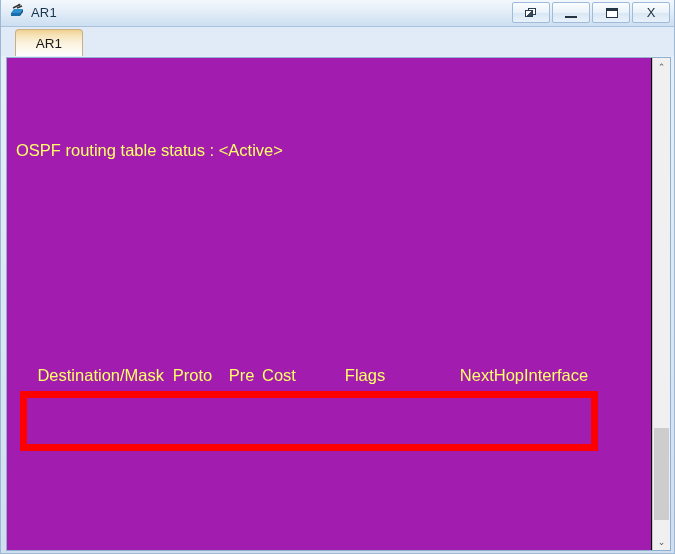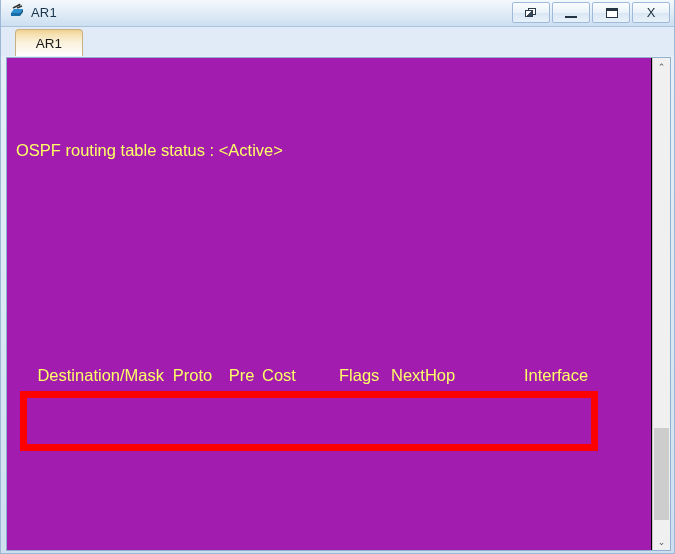--- a/index.html
+++ b/index.html
@@ -173,22 +173,22 @@
     line-height: 25.5px;
     white-space: pre;
   }
   .term-text .line { height: 25.5px; }
   .term-text .blank { height: 25.5px; }
 
   .hdr .h-dest  { display:inline-block; width: 148px; text-align:right; }
   .hdr .h-proto { display:inline-block; width: 57px;  text-align:center; }
   .hdr .h-pre   { display:inline-block; width: 41px;  text-align:center;margin-top:47px; }
   .hdr .h-cost  { display:inline-block; width: 77px;  text-align:left; }
-  .hdr .h-flags { display:inline-block; width: 52px;  text-align:left; }
-  .hdr .h-next  { display:inline-block; width: 133px; text-align:left; }
+  .hdr .h-flags { display:inline-block; width: 52px;  text-align:center; }
+  .hdr .h-next  { display:inline-block; width: 133px; text-align:right; }
   .hdr .h-intf  { display:inline-block; text-align:center; }
 
   
   .redbox {
     position: absolute;
     left: 13px;
     top: 333px;
     width: 578px;
     height: 60px;
     border: 7px solid #ff0000;

